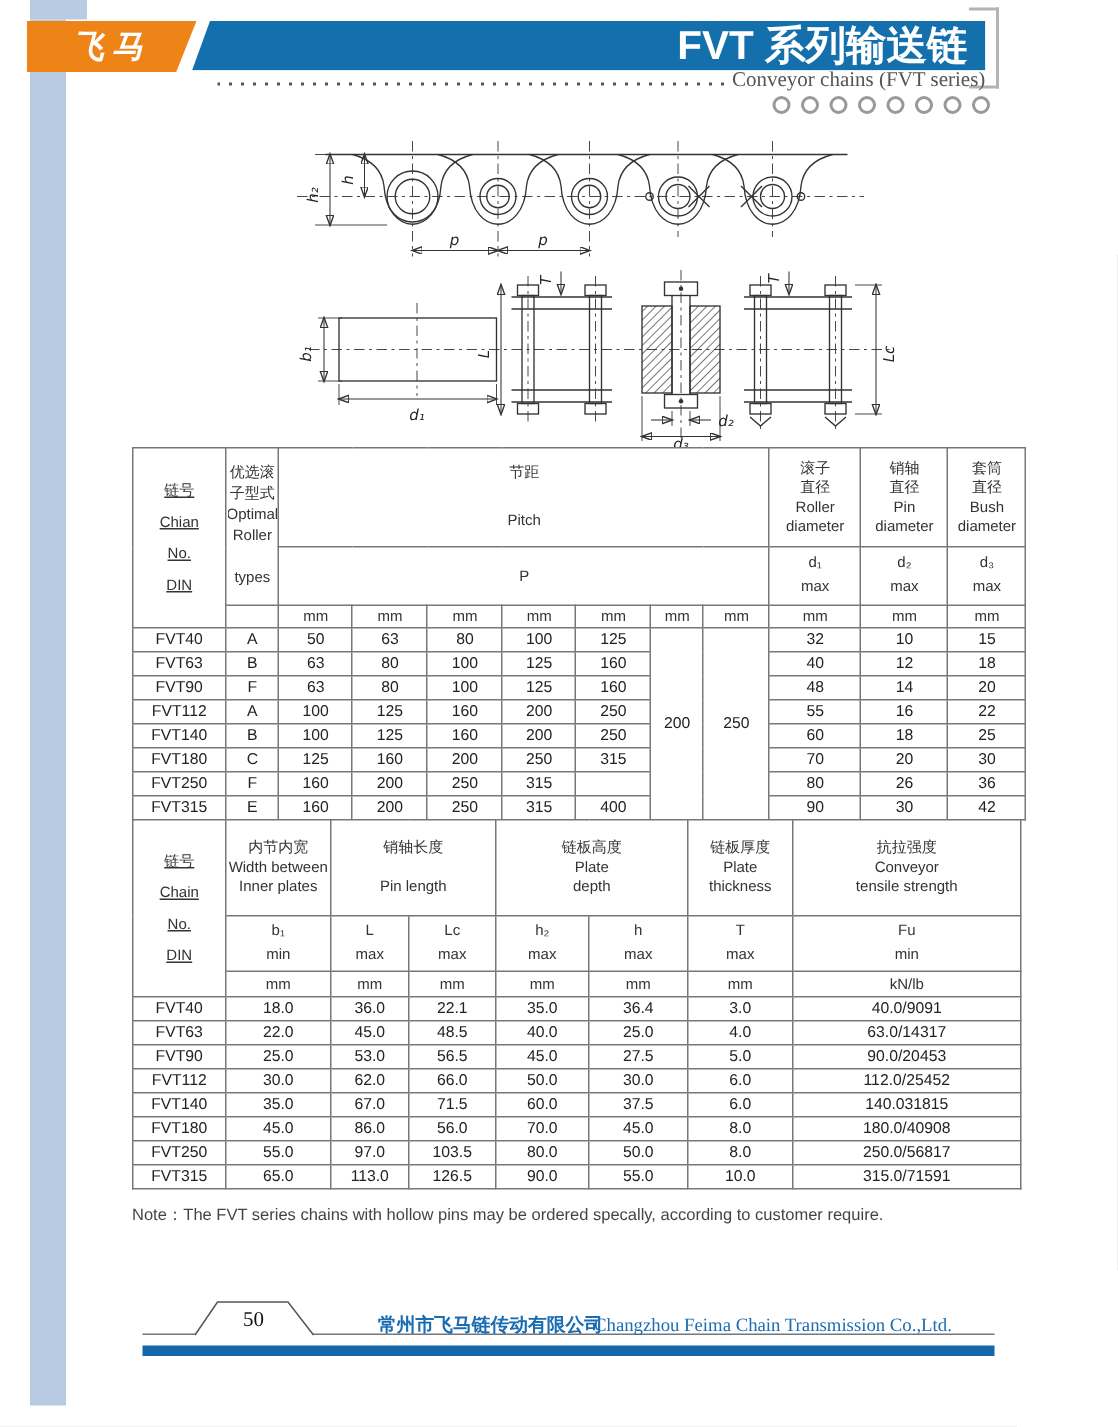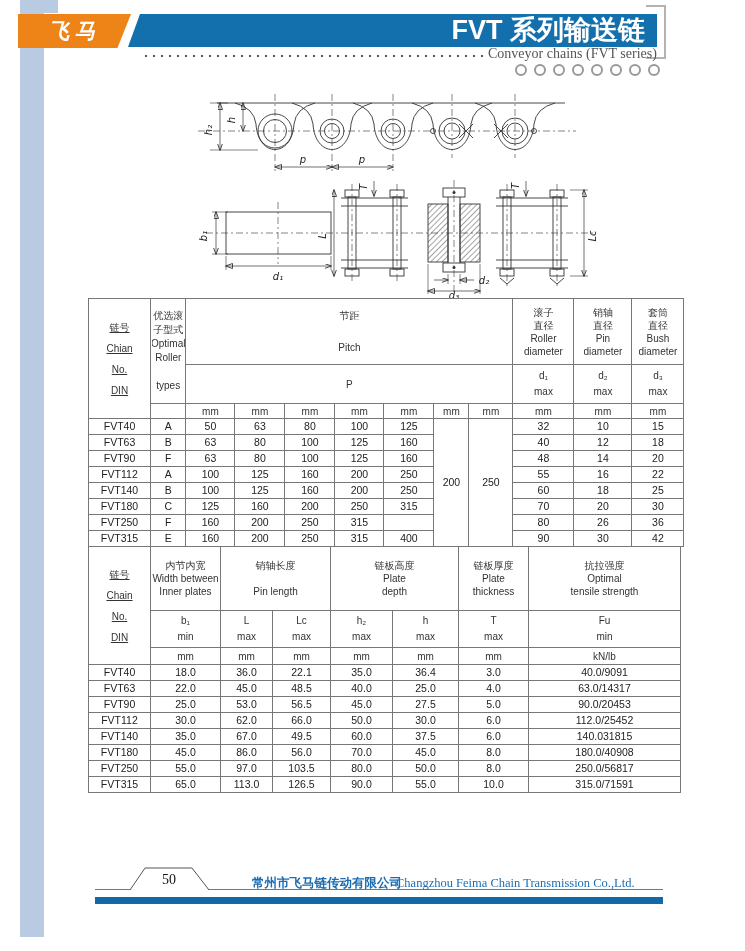--- a/index.html
+++ b/index.html
@@ -403,21 +403,21 @@
         <td colspan="2" class="cell-dname">销轴长度
 
 Pin length</td>
         <td colspan="2" class="cell-dname">链板高度
 Plate
 depth</td>
         <td class="cell-dname">链板厚度
 Plate
 thickness</td>
         <td class="cell-dname">抗拉强度
-Optimal
+Conveyor
 tensile strength</td>
       </tr>
       <tr class="row-b2">
         <td class="cell-sym">b₁
 min</td>
         <td class="cell-sym">L
 max</td>
         <td class="cell-sym">Lc
 max</td>
         <td class="cell-sym">h₂
@@ -477,21 +477,21 @@
           <td>66.0</td>
           <td>50.0</td>
           <td>30.0</td>
           <td>6.0</td>
           <td>112.0/25452</td>
         </tr>
         <tr>
           <td>FVT140</td>
           <td>35.0</td>
           <td>67.0</td>
-          <td>49.5</td>
+          <td>71.5</td>
           <td>60.0</td>
           <td>37.5</td>
           <td>6.0</td>
           <td>140.031815</td>
         </tr>
         <tr>
           <td>FVT180</td>
           <td>45.0</td>
           <td>86.0</td>
           <td>56.0</td>
@@ -516,20 +516,21 @@
           <td>113.0</td>
           <td>126.5</td>
           <td>90.0</td>
           <td>55.0</td>
           <td>10.0</td>
           <td>315.0/71591</td>
         </tr>
       </tbody>
   </table>
 
+  <div class="note-en">Note：The FVT series chains with hollow pins may be ordered specally, according to customer require.</div>
 
   <div class="footer-line"></div>
   <svg class="page-tab" width="84" height="25" viewBox="0 0 84 25">
     <path d="M2,24 L17,2 L64,2 L81,24"></path>
     <text x="41" y="18">50</text>
   </svg>
   <div class="company-zh">常州市飞马链传动有限公司</div>
   <div class="company-en">Changzhou Feima Chain Transmission Co.,Ltd.</div>
   <div class="footer-bar"></div>
 

